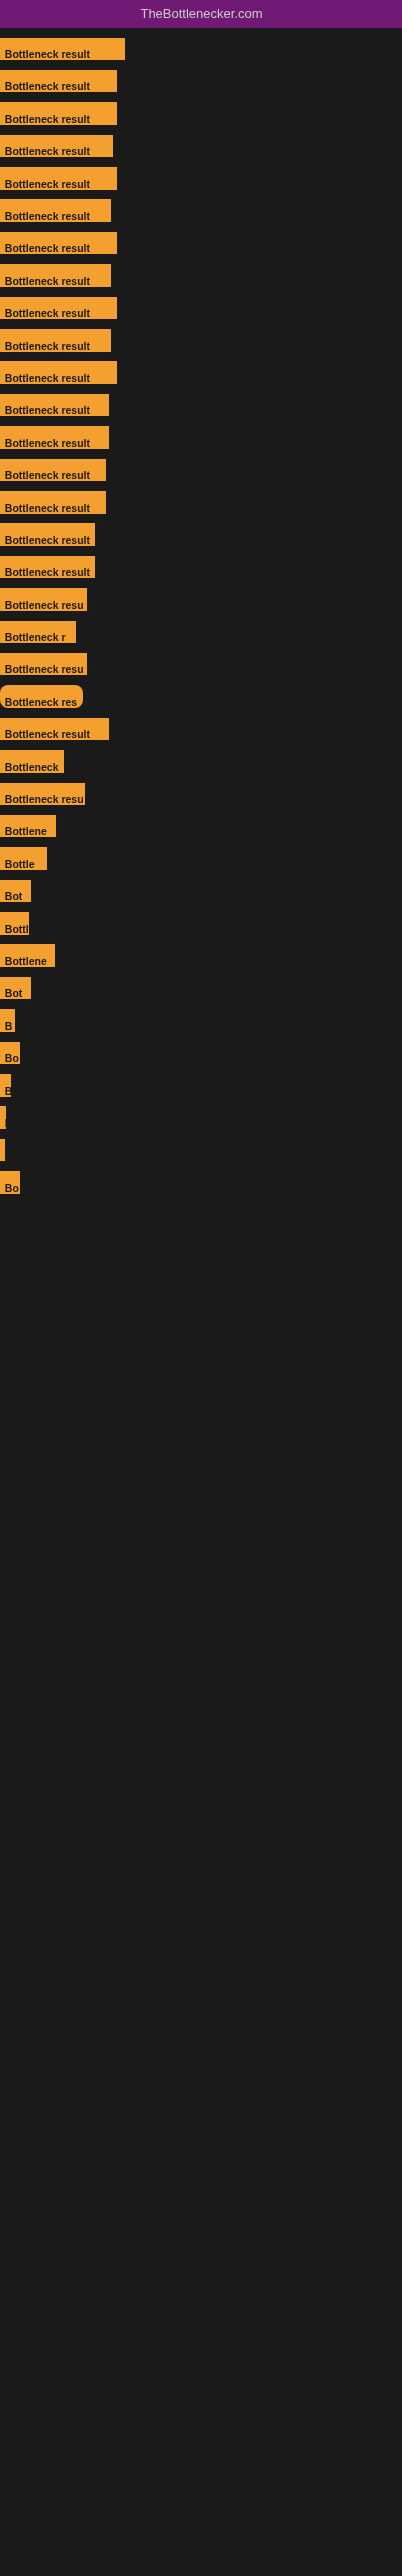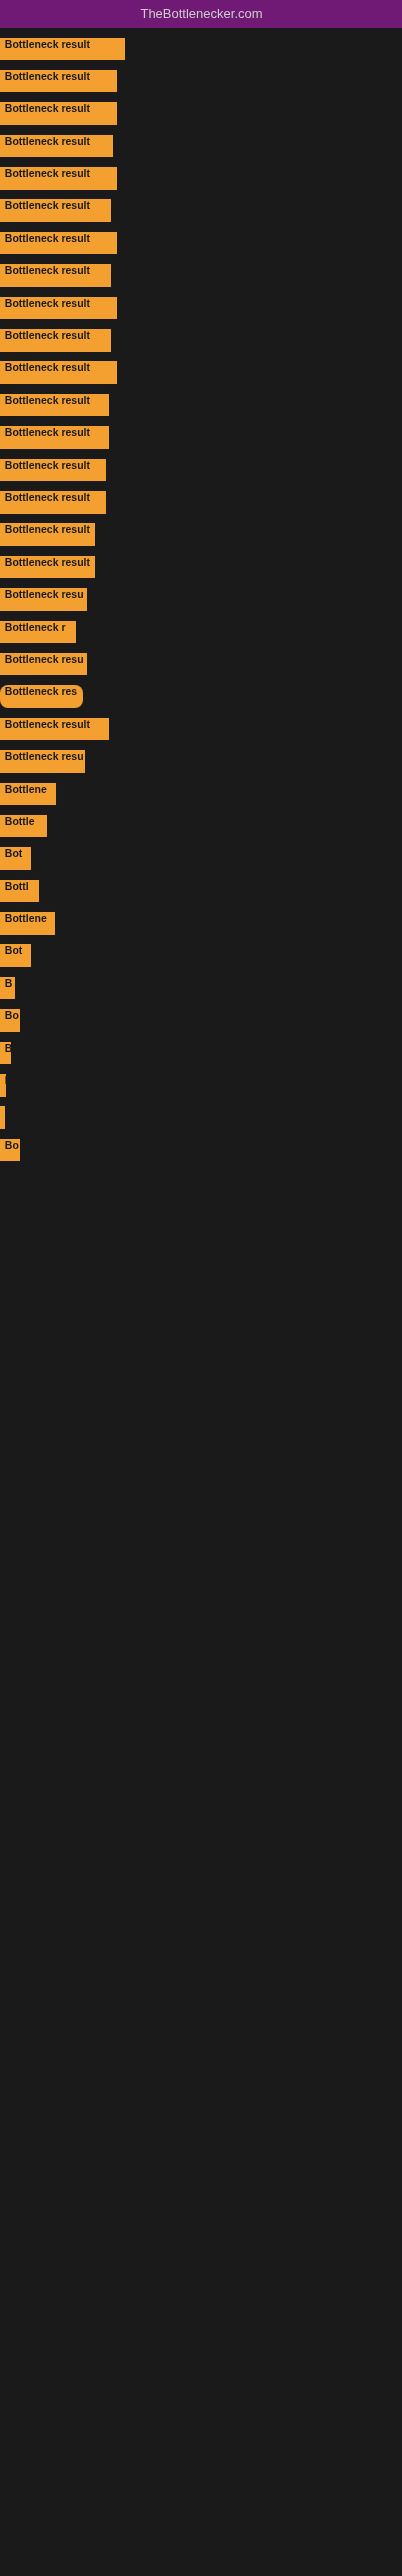--- a/index.html
+++ b/index.html
@@ -35,21 +35,21 @@
       display: flex;
       align-items: center;
       margin-bottom: 6.4px;
       height: 26px;
     }
 
     .bar {
       background-color: #f4a030;
       height: 22.5px;
       display: flex;
-      align-items: flex-start;
+      align-items: flex-end;
       padding-left: 4.8px;
       white-space: nowrap;
       overflow: hidden;
     }
 
     .bar-label {
       color: #1a1a1a;
       font-size: 10.5px;
       font-weight: bold;
     }
@@ -166,41 +166,46 @@
       <div class="bar" style="width: 83px; border-radius: 8px;">
         <span class="bar-label">Bottleneck res</span>
       </div>
     </div>
     <div class="bar-row">
       <div class="bar" style="width: 109px;">
         <span class="bar-label">Bottleneck result</span>
       </div>
     </div>
     <div class="bar-row">
+      <div class="bar" style="width: 64px;">
+        <span class="bar-label">Bottleneck</span>
+      </div>
+    </div>
+    <div class="bar-row">
       <div class="bar" style="width: 85px;">
         <span class="bar-label">Bottleneck resu</span>
       </div>
     </div>
     <div class="bar-row">
       <div class="bar" style="width: 56px;">
         <span class="bar-label">Bottlene</span>
       </div>
     </div>
     <div class="bar-row">
       <div class="bar" style="width: 47px;">
         <span class="bar-label">Bottle</span>
       </div>
     </div>
     <div class="bar-row">
       <div class="bar" style="width: 31px;">
         <span class="bar-label">Bot</span>
       </div>
     </div>
     <div class="bar-row">
-      <div class="bar" style="width: 39px;">
+      <div class="bar" style="width: 29px;">
         <span class="bar-label">Bottl</span>
       </div>
     </div>
     <div class="bar-row">
       <div class="bar" style="width: 55px;">
         <span class="bar-label">Bottlene</span>
       </div>
     </div>
     <div class="bar-row">
       <div class="bar" style="width: 31px;">

